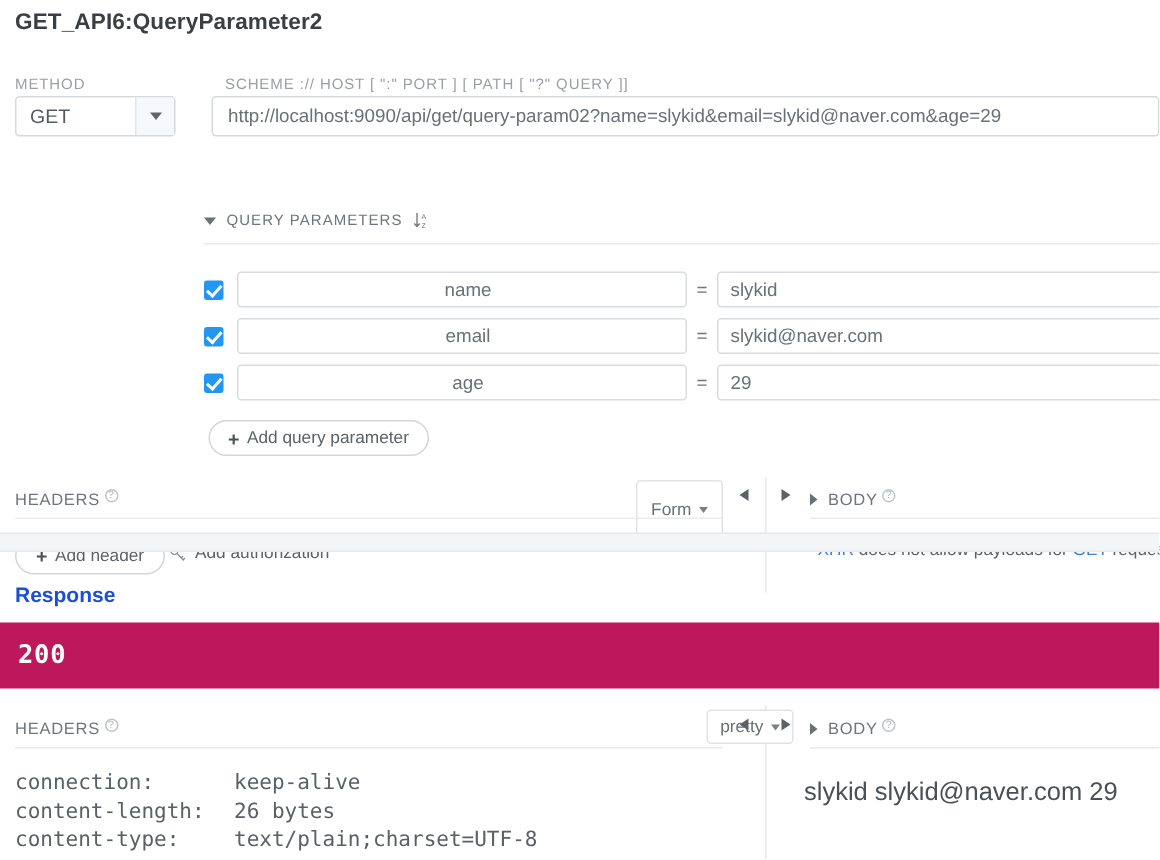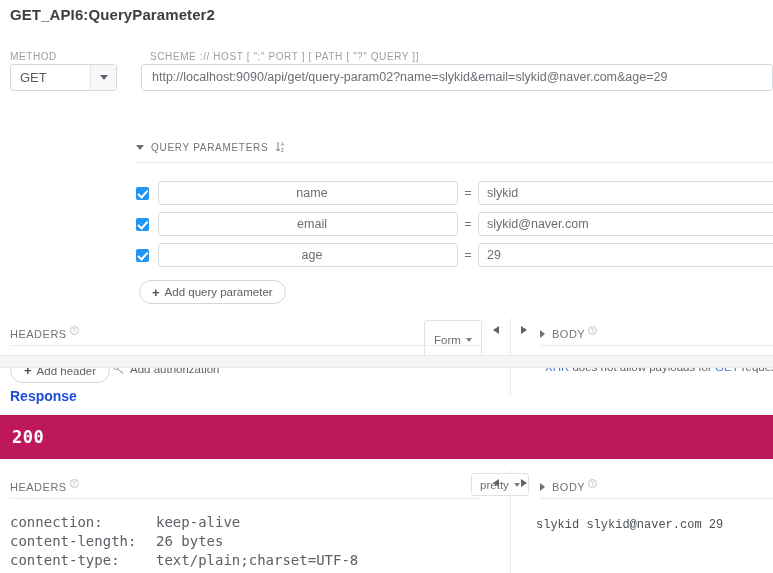--- a/index.html
+++ b/index.html
@@ -234,21 +234,21 @@
   .resp-headers-table {
     position: absolute; left: 10px; top: 512px;
     font-family: "DejaVu Sans Mono", monospace; font-size: 14px; color: #5a6066;
   }
   .rh-row { display: flex; height: 19px; align-items: center; }
   .rh-key { width: 146px; }
   .rh-val { }
 
   .resp-body-text {
     position: absolute; left: 536px; top: 518px;
-    font-family: Liberation Mono, monospace; font-size: 12px; color: #4a5055;
+    font-family: Liberation Sans, sans-serif; font-size: 17px; color: #4a5055;
     white-space: nowrap;
   }
 </style>
 </head>
 <body>
 
 <div class="page">
 
   <div class="api-title">GET_API6:QueryParameter2</div>
 

